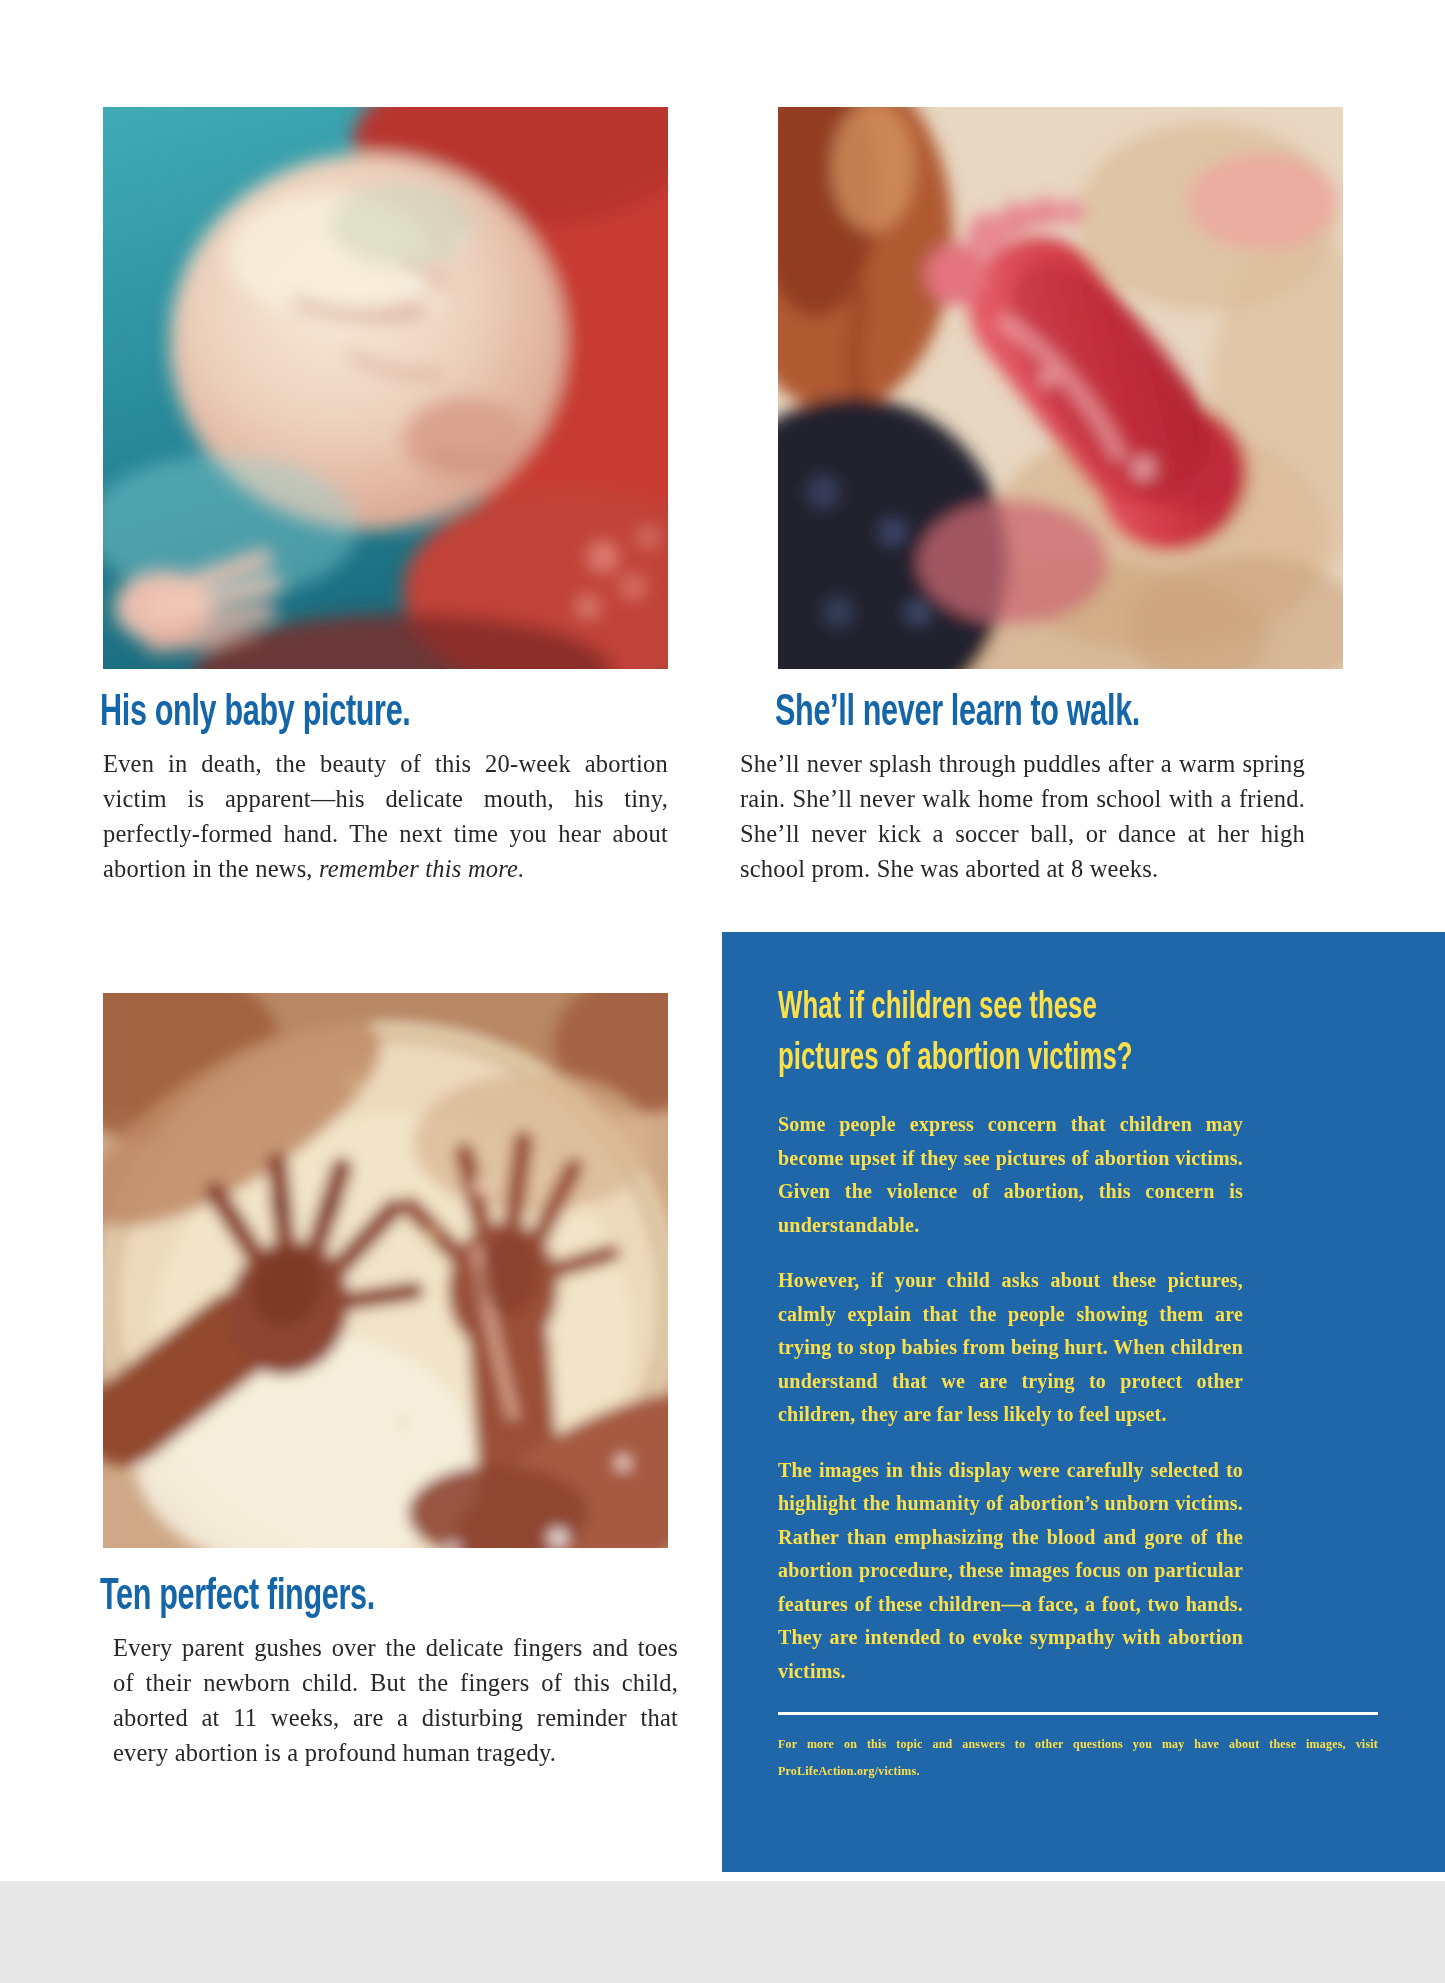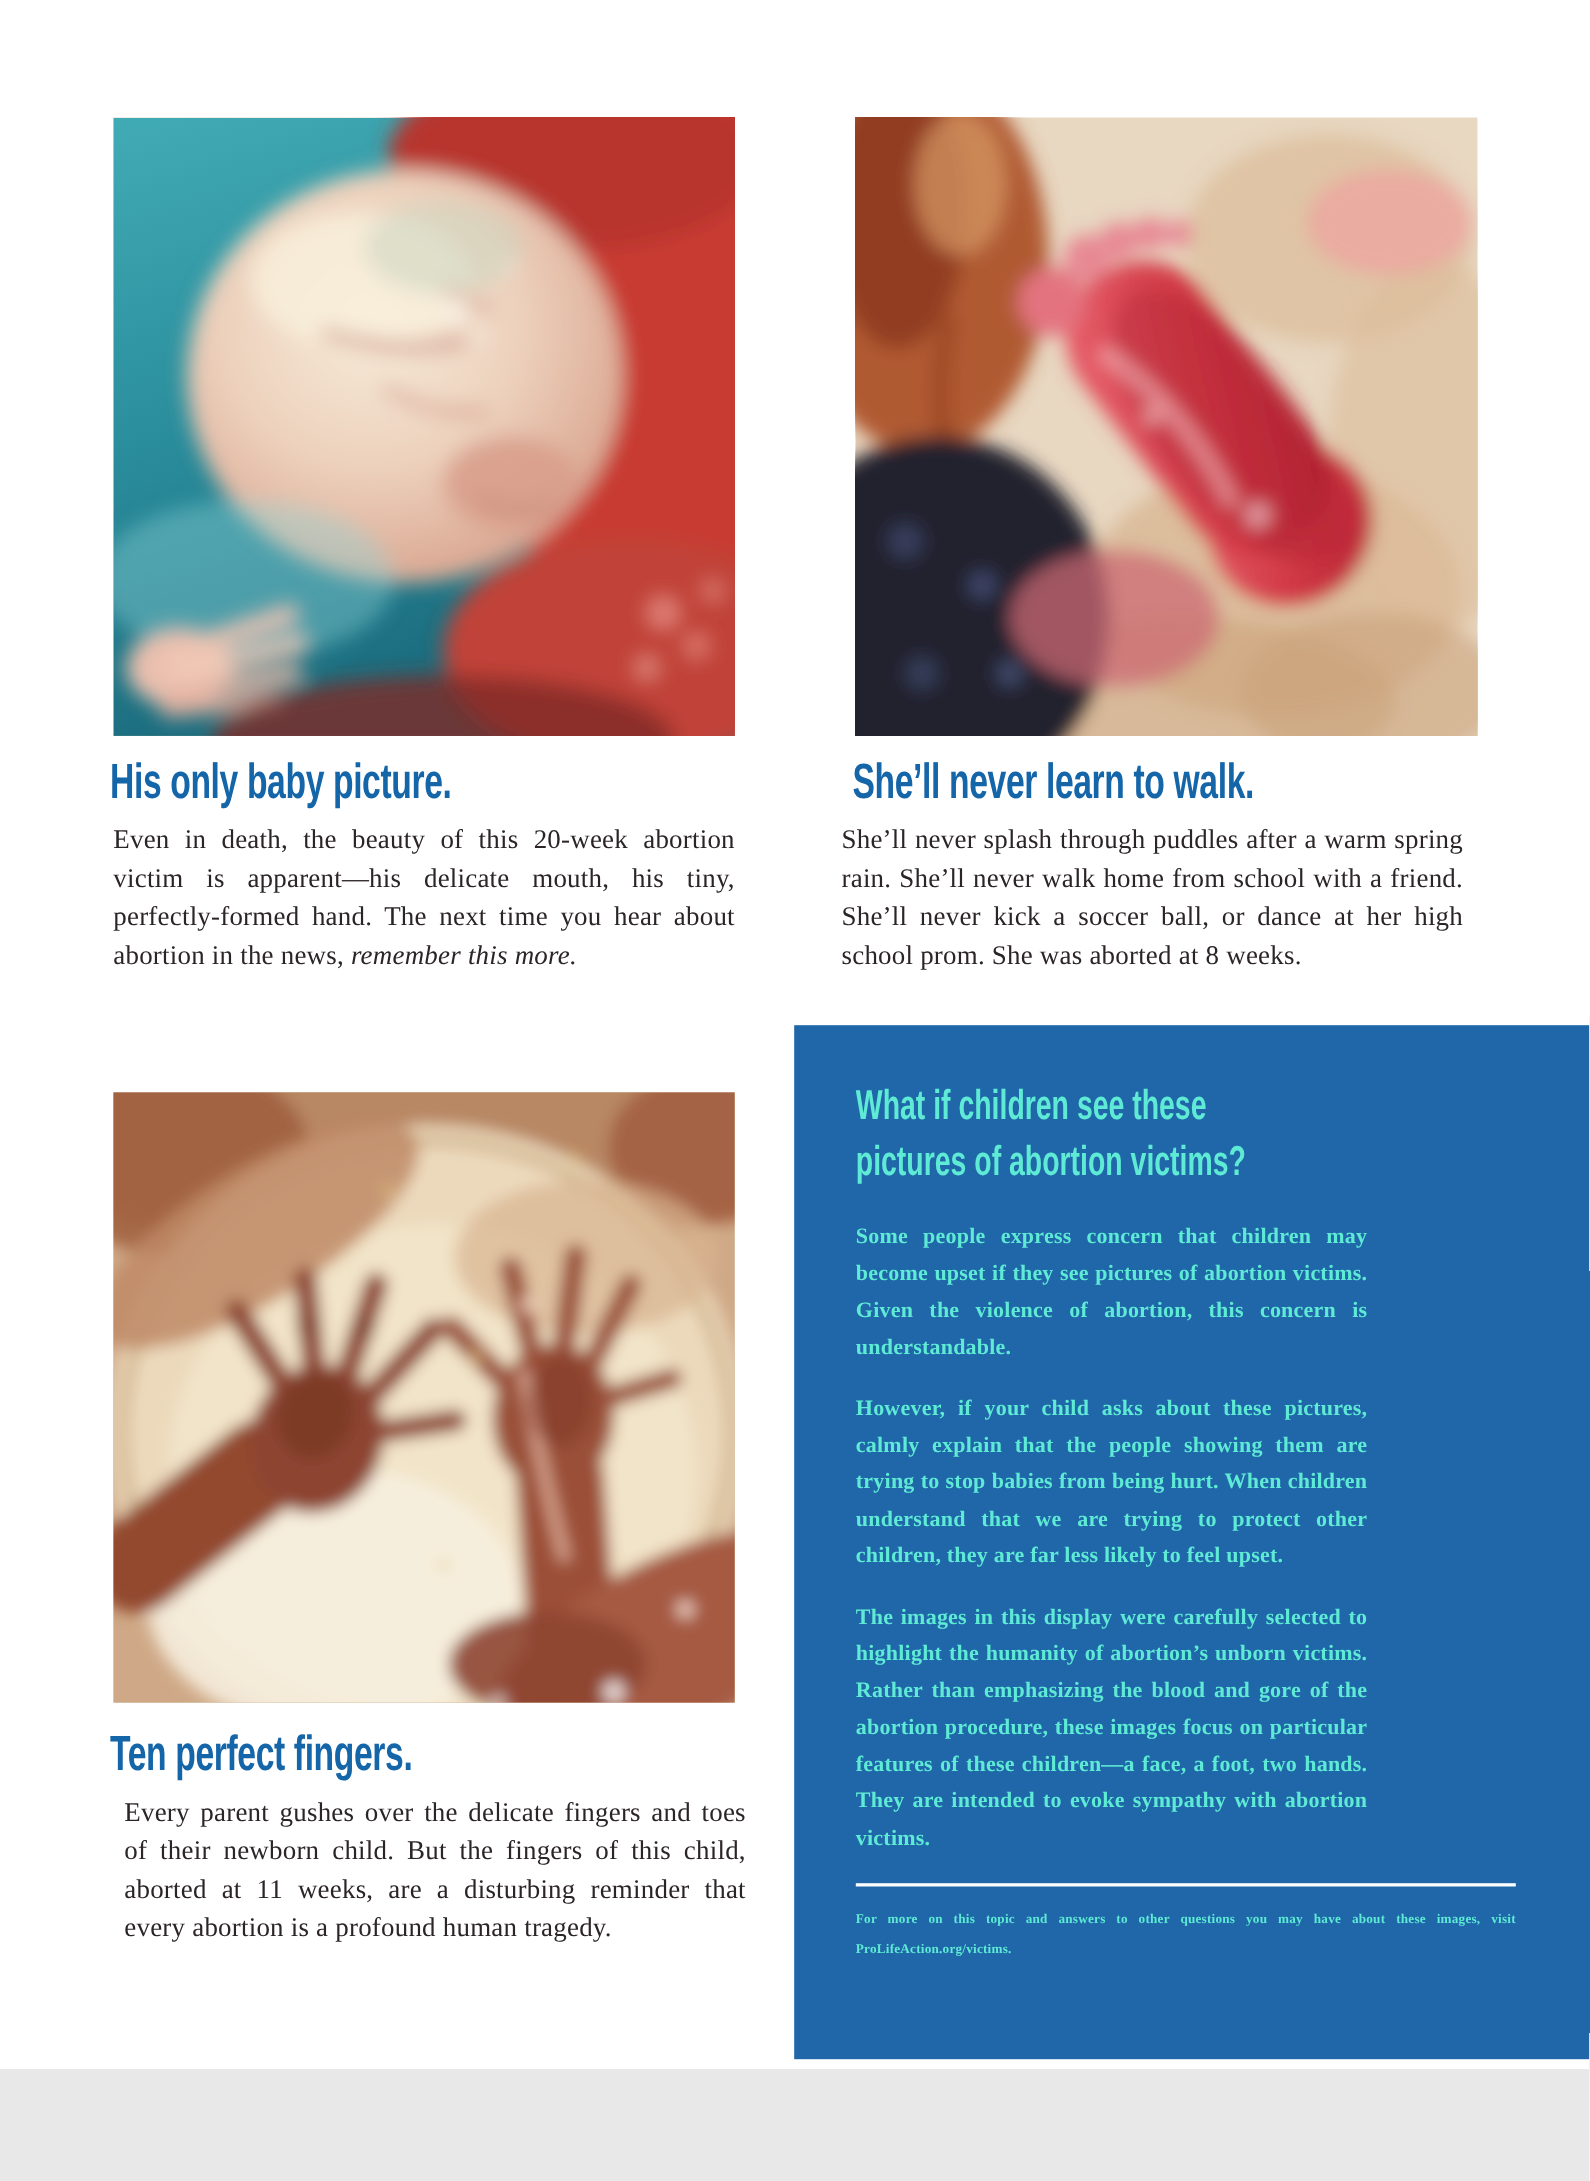--- a/index.html
+++ b/index.html
@@ -45,30 +45,30 @@
 
   p.body-col{
     position:absolute;margin:0;
     width:565px;
     font-size:24.5px;line-height:35px;
     color:var(--ink);
     text-align:justify;
     letter-spacing:0.2px;
   }
   .body-tl{left:103px;top:746px;}
-  .body-tr{left:765px;top:746px;}
+  .body-tr{left:740px;top:746px;}
   .body-bl{left:113px;top:1630px;}
   p.body-col em{font-style:italic;}
 
   .blue-box{
     position:absolute;
     left:722px;top:932px;
     width:723px;height:940px;
     background:var(--boxblue);
-    color:#5eead4;
+    color:#fde047;
     padding:48px 0 0 56px;
   }
   .blue-box h2{
     margin:0;
     font-family:"Liberation Sans", sans-serif;
     font-weight:700;
     font-size:38px;line-height:51px;
     white-space:pre-line;
     transform:scaleX(0.68);
     transform-origin:0 0;

